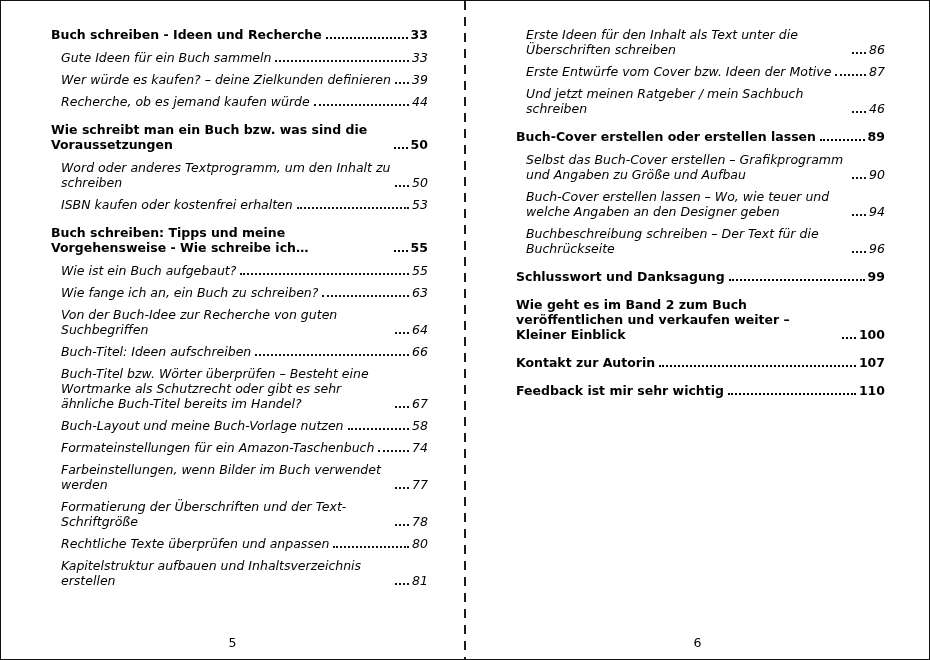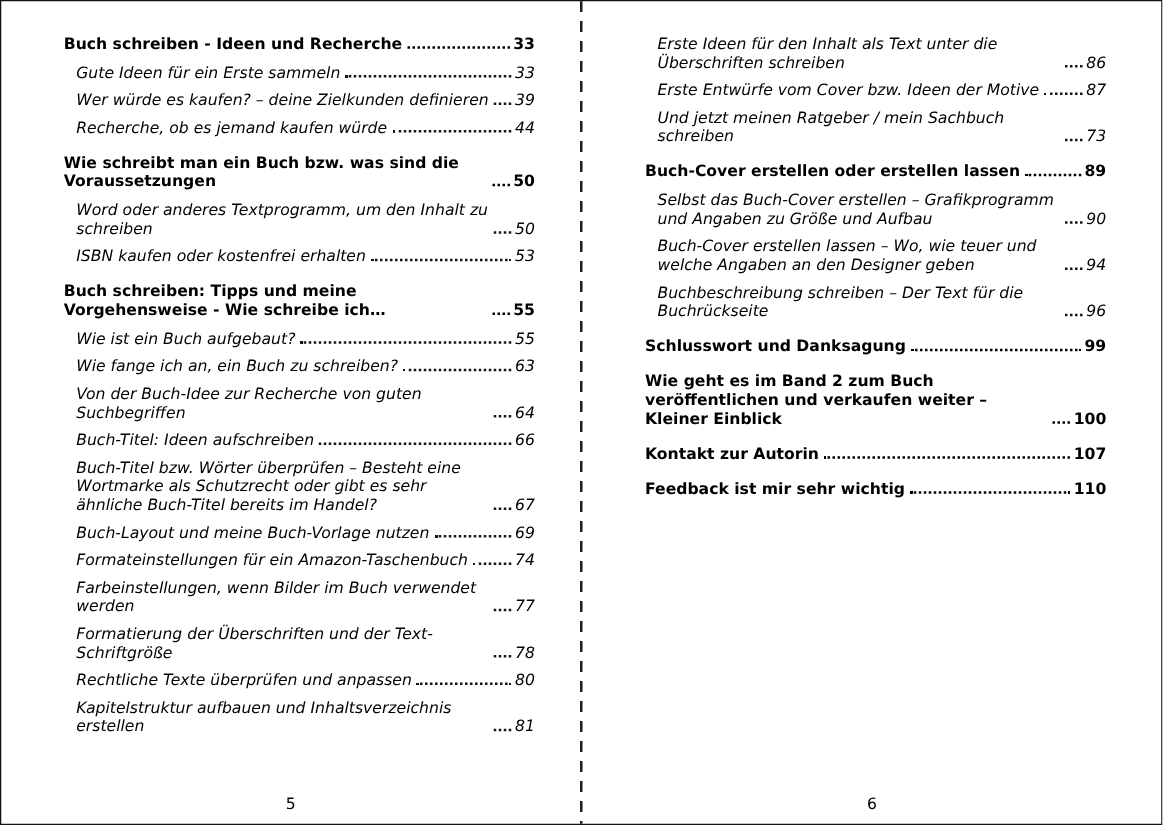--- a/index.html
+++ b/index.html
@@ -58,21 +58,21 @@
 <div class="spread">
 
   <div class="page page-left">
 
     <div class="entry chapter">
       <span class="t">Buch schreiben - Ideen und Recherche</span>
       <span class="leader"></span>
       <span class="n">33</span>
     </div>
     <div class="entry sub">
-      <span class="t">Gute Ideen für ein Erste sammeln</span>
+      <span class="t">Gute Ideen für ein Buch sammeln</span>
       <span class="leader"></span>
       <span class="n">33</span>
     </div>
     <div class="entry sub">
       <span class="t">Wer würde es kaufen? – deine Zielkunden definieren</span>
       <span class="leader"></span>
       <span class="n">39</span>
     </div>
     <div class="entry sub">
       <span class="t">Recherche, ob es jemand kaufen würde</span>
@@ -120,21 +120,21 @@
       <span class="n">66</span>
     </div>
     <div class="entry sub">
       <span class="t">Buch-Titel bzw. Wörter überprüfen – Besteht eine Wortmarke als Schutzrecht oder gibt es sehr ähnliche Buch-Titel bereits im Handel?</span>
       <span class="leader"></span>
       <span class="n">67</span>
     </div>
     <div class="entry sub">
       <span class="t">Buch-Layout und meine Buch-Vorlage nutzen</span>
       <span class="leader"></span>
-      <span class="n">69</span>
+      <span class="n">58</span>
     </div>
     <div class="entry sub">
       <span class="t">Formateinstellungen für ein Amazon-Taschenbuch</span>
       <span class="leader"></span>
       <span class="n">74</span>
     </div>
     <div class="entry sub">
       <span class="t">Farbeinstellungen, wenn Bilder im Buch verwendet werden</span>
       <span class="leader"></span>
       <span class="n">77</span>
@@ -168,21 +168,21 @@
       <span class="n">86</span>
     </div>
     <div class="entry sub">
       <span class="t">Erste Entwürfe vom Cover bzw. Ideen der Motive</span>
       <span class="leader"></span>
       <span class="n">87</span>
     </div>
     <div class="entry sub">
       <span class="t">Und jetzt meinen Ratgeber / mein Sachbuch schreiben</span>
       <span class="leader"></span>
-      <span class="n">73</span>
+      <span class="n">46</span>
     </div>
     <div class="entry chapter">
       <span class="t">Buch-Cover erstellen oder erstellen lassen</span>
       <span class="leader"></span>
       <span class="n">89</span>
     </div>
     <div class="entry sub">
       <span class="t">Selbst das Buch-Cover erstellen – Grafikprogramm und Angaben zu Größe und Aufbau</span>
       <span class="leader"></span>
       <span class="n">90</span>

